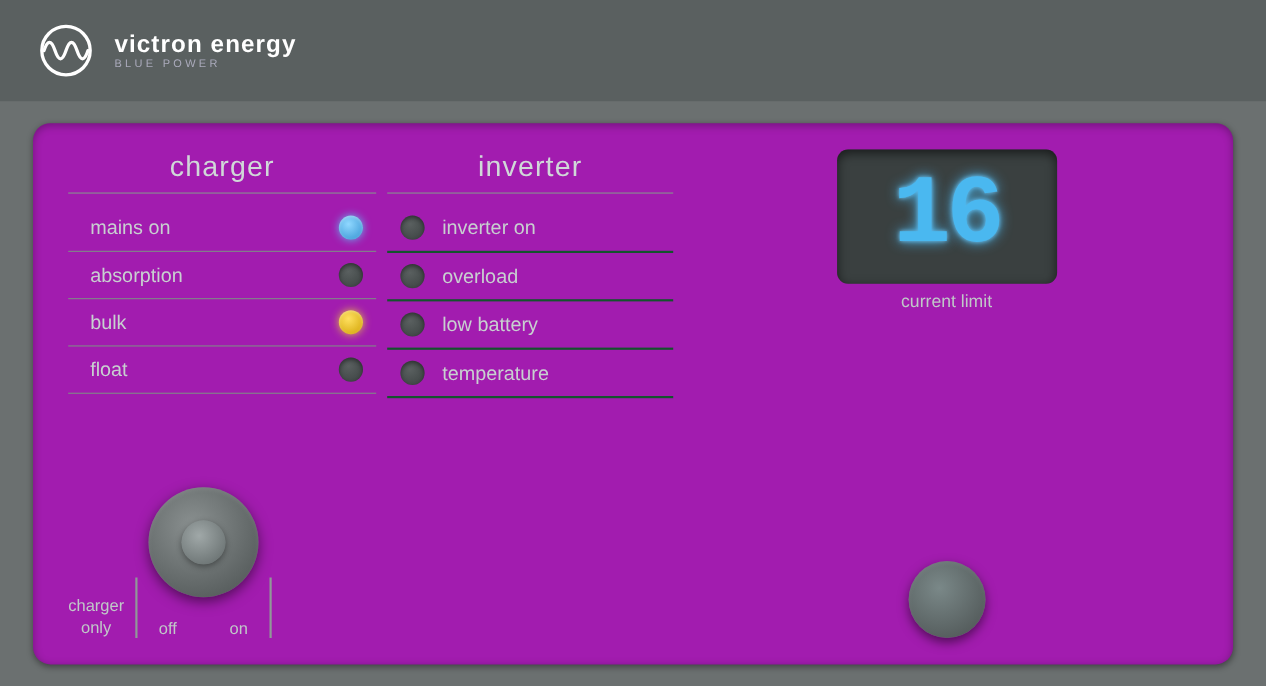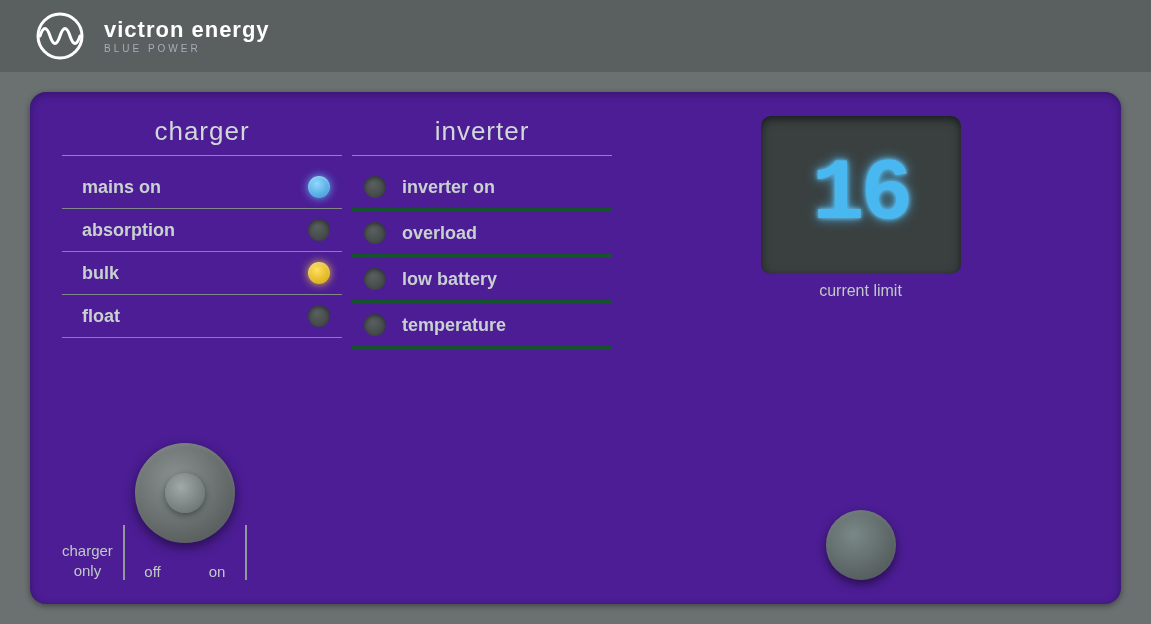--- a/index.html
+++ b/index.html
@@ -9,21 +9,21 @@
       height: 624px;
       background: #6b7070;
       display: flex;
       flex-direction: column;
       font-family: 'Arial', sans-serif;
       overflow: hidden;
     }
 
     .header {
       background: #5a6060;
-      height: 72px;
+      height: 92px;
       display: flex;
       align-items: center;
       padding: 0 30px;
     }
 
     .logo-area {
       display: flex;
       align-items: center;
       gap: 14px;
     }
@@ -48,21 +48,21 @@
 
     .brand-tagline {
       color: #aab;
       font-size: 10px;
       letter-spacing: 3px;
       text-transform: uppercase;
     }
 
     .main-panel {
       flex: 1;
-      background: #4c1d95;
+      background: #a21caf;
       margin: 20px 30px 20px 30px;
       border-radius: 16px;
       padding: 24px 32px;
       display: flex;
       gap: 0;
       position: relative;
       box-shadow: inset 0 2px 8px rgba(0,0,0,0.3), 0 2px 6px rgba(0,0,0,0.4);
     }
 
     
@@ -91,21 +91,21 @@
       display: flex;
       align-items: center;
       justify-content: space-between;
       padding: 10px 12px 10px 20px;
       border-bottom: 1px solid #808888;
     }
 
     .indicator-label {
       color: #c8d0d0;
       font-size: 18px;
-      font-weight: 700;
+      font-weight: 400;
     }
 
     .led {
       width: 22px;
       height: 22px;
       border-radius: 50%;
       background: #4a5050;
       box-shadow: inset 0 2px 4px rgba(0,0,0,0.4);
     }
 
@@ -149,39 +149,39 @@
       flex: 0 0 260px;
       display: flex;
       flex-direction: column;
       margin-left: 10px;
     }
 
     .inv-indicator-row {
       display: flex;
       align-items: center;
       padding: 10px 12px 10px 12px;
-      border-bottom: 4px solid #14532d;
+      border-bottom: 2px solid #14532d;
       gap: 16px;
     }
 
     
     .display-section {
       flex: 1;
       display: flex;
       flex-direction: column;
       align-items: center;
       justify-content: space-between;
       padding-left: 20px;
     }
 
     .digital-display {
       background: #3a4040;
       border-radius: 10px;
       width: 200px;
-      height: 158px;
+      height: 122px;
       display: flex;
       align-items: center;
       justify-content: center;
       box-shadow: inset 0 3px 10px rgba(0,0,0,0.6);
     }
 
     .digital-number {
       color: #4ab8f0;
       font-size: 88px;
       font-weight: bold;

